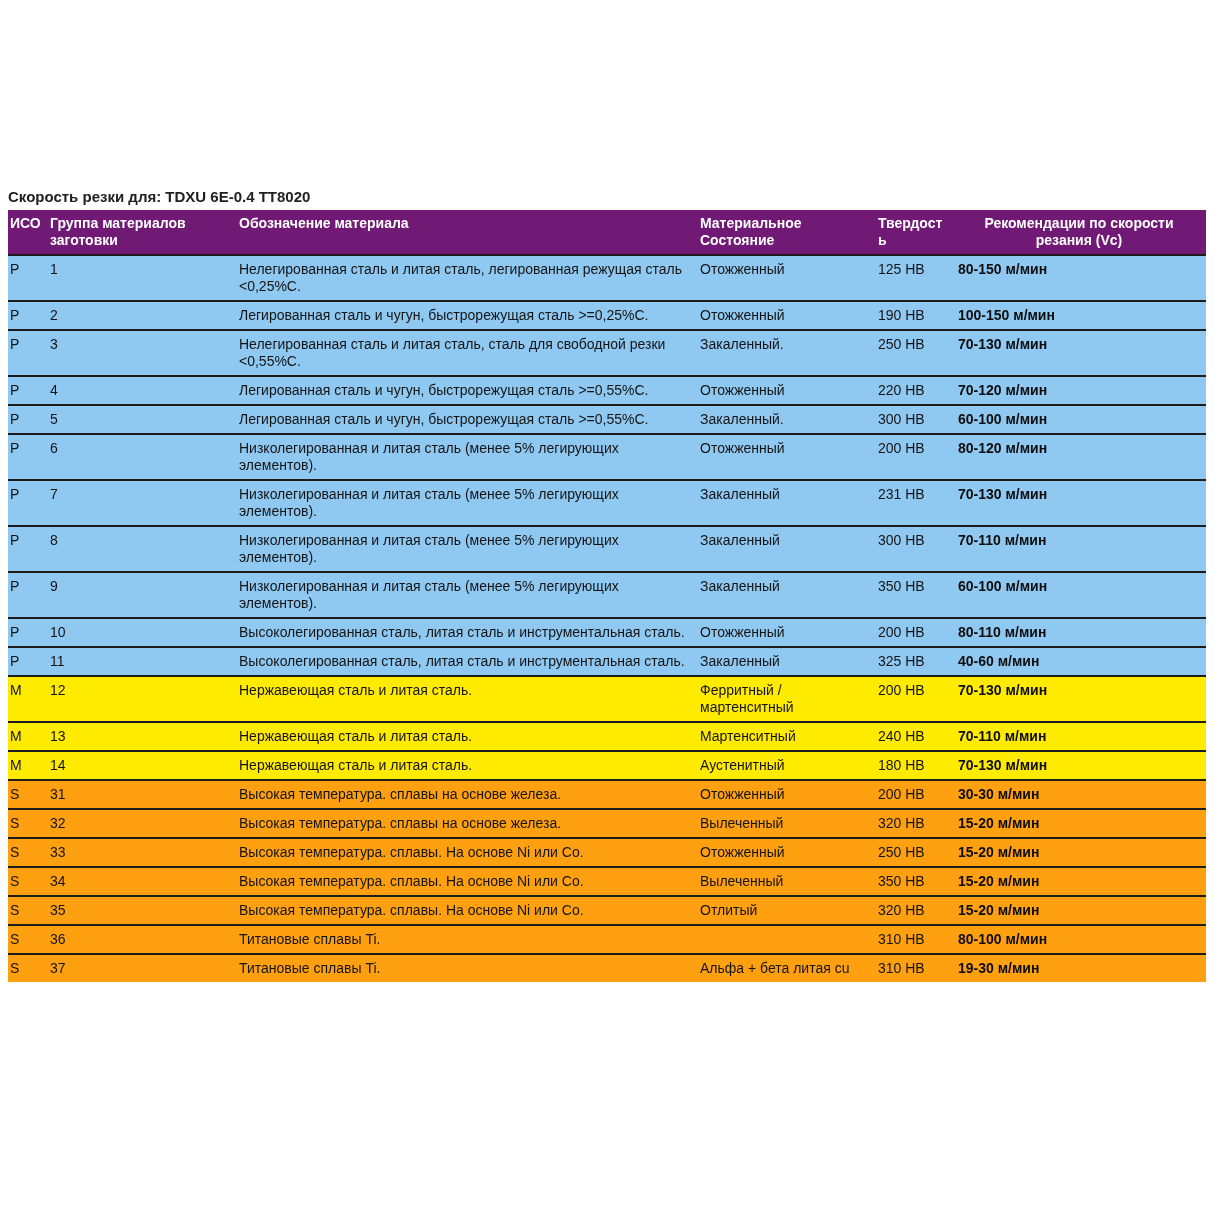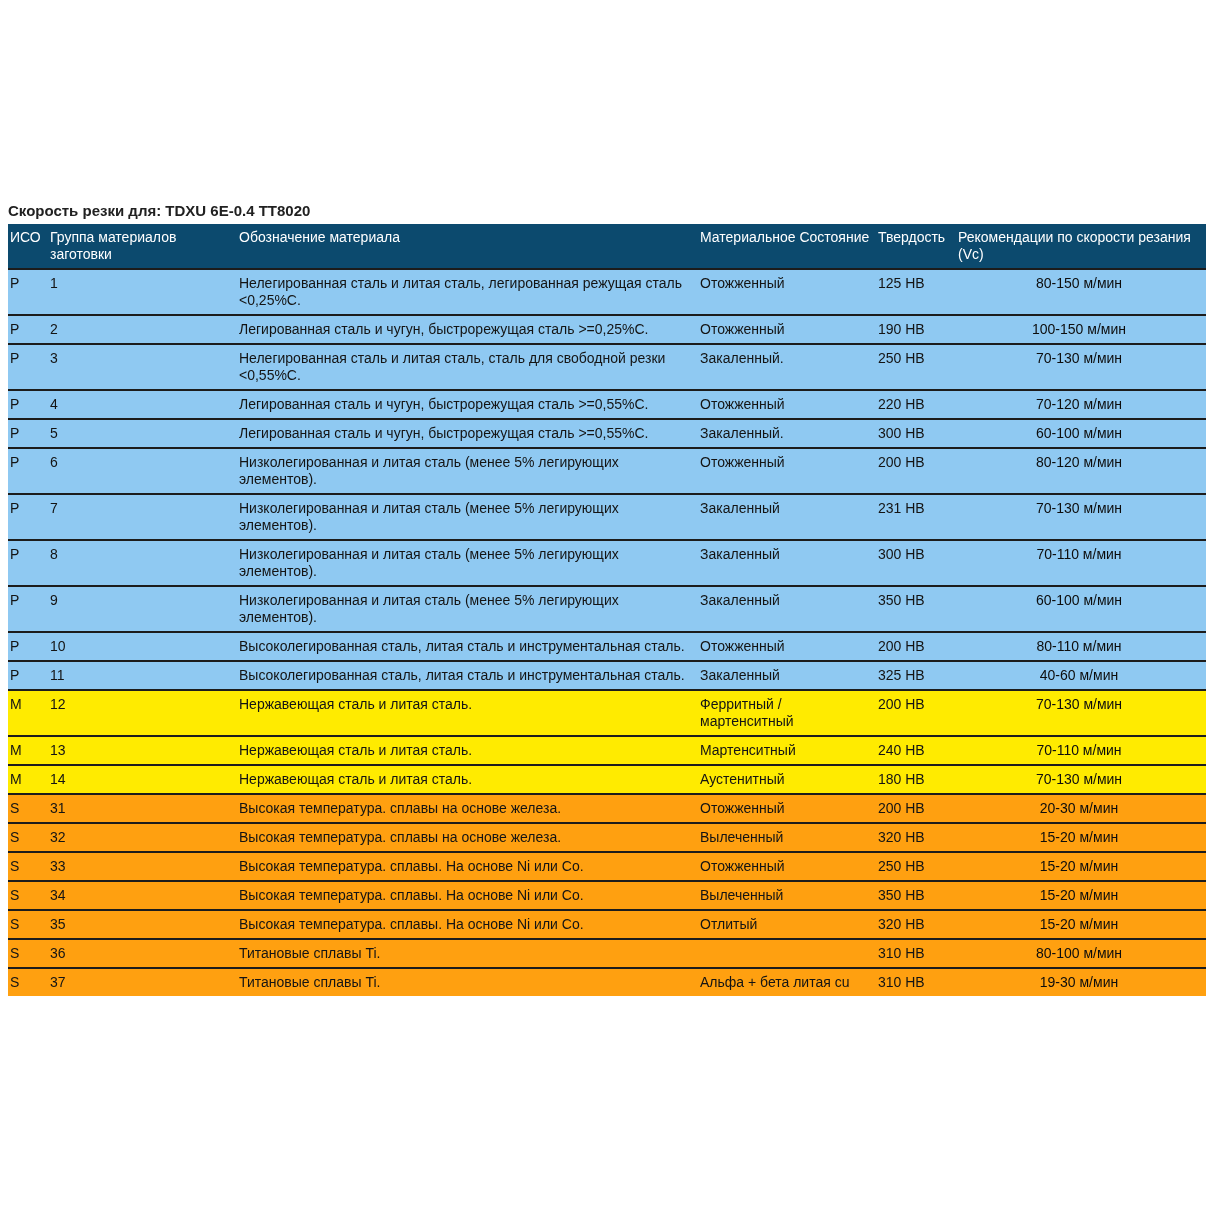--- a/index.html
+++ b/index.html
@@ -10,21 +10,21 @@
   body {
     width: 1214px;
     height: 1214px;
     position: relative;
     font-family: "Liberation Sans", sans-serif;
     color: #1a1a1a;
   }
   .content {
     position: absolute;
     left: 8px;
-    top: 202px;
+    top: 188px;
     width: 966px;
   }
   .page-title {
     font-size: 15px;
     font-weight: bold;
     color: #212121;
     margin: 0 0 5px 0;
     line-height: 17px;
   }
   table.speed-table {
@@ -33,32 +33,31 @@
     width: 1198px;
     font-size: 14px;
   }
   table.speed-table th, table.speed-table td {
     vertical-align: top;
     padding: 5px 6px 5px 2px;
     line-height: 17px;
     word-wrap: break-word;
   }
   thead th {
-    background: #0c4a6e;
+    background: #701a75;
     color: #ffffff;
-    font-weight: normal;
+    font-weight: bold;
     text-align: left;
   }
-  thead th.col-speed { text-align: left; }
+  thead th.col-speed { text-align: center; }
   tbody tr { border-top: 2px solid #1c1c1c; }
   tbody td { color: #141414; }
   td.col-iso, th.col-iso { padding-left: 6px; }
   td.col-speed {
-    font-weight: normal;
-    text-align: center;
+    font-weight: bold;
     color: #0d0d0d;
   }
   
   col.c-iso         { width: 40px;  }
   col.c-group       { width: 189px; }
   col.c-designation { width: 461px; }
   col.c-condition   { width: 178px; }
   col.c-hardness    { width: 80px;  }
   col.c-speed       { width: 250px; }
 </style>
@@ -199,21 +198,21 @@
           <td class="col-condition">Аустенитный</td>
           <td class="col-hardness">180 HB</td>
           <td class="col-speed">70-130 м/мин</td>
         </tr>
         <tr style="background: rgb(255, 160, 16);">
           <td class="col-iso">S</td>
           <td class="col-group">31</td>
           <td class="col-designation">Высокая температура. сплавы на основе железа.</td>
           <td class="col-condition">Отожженный</td>
           <td class="col-hardness">200 HB</td>
-          <td class="col-speed">20-30 м/мин</td>
+          <td class="col-speed">30-30 м/мин</td>
         </tr>
         <tr style="background: rgb(255, 160, 16);">
           <td class="col-iso">S</td>
           <td class="col-group">32</td>
           <td class="col-designation">Высокая температура. сплавы на основе железа.</td>
           <td class="col-condition">Вылеченный</td>
           <td class="col-hardness">320 HB</td>
           <td class="col-speed">15-20 м/мин</td>
         </tr>
         <tr style="background: rgb(255, 160, 16);">

